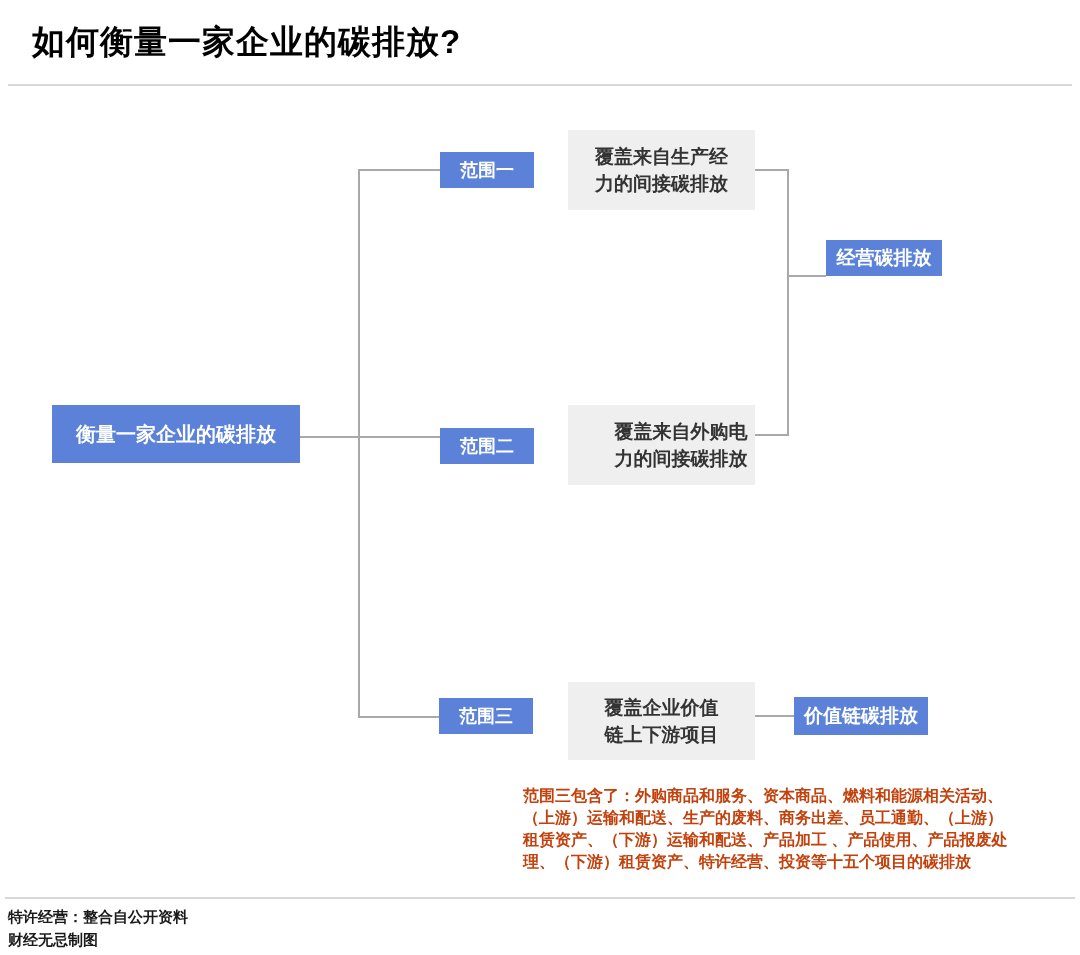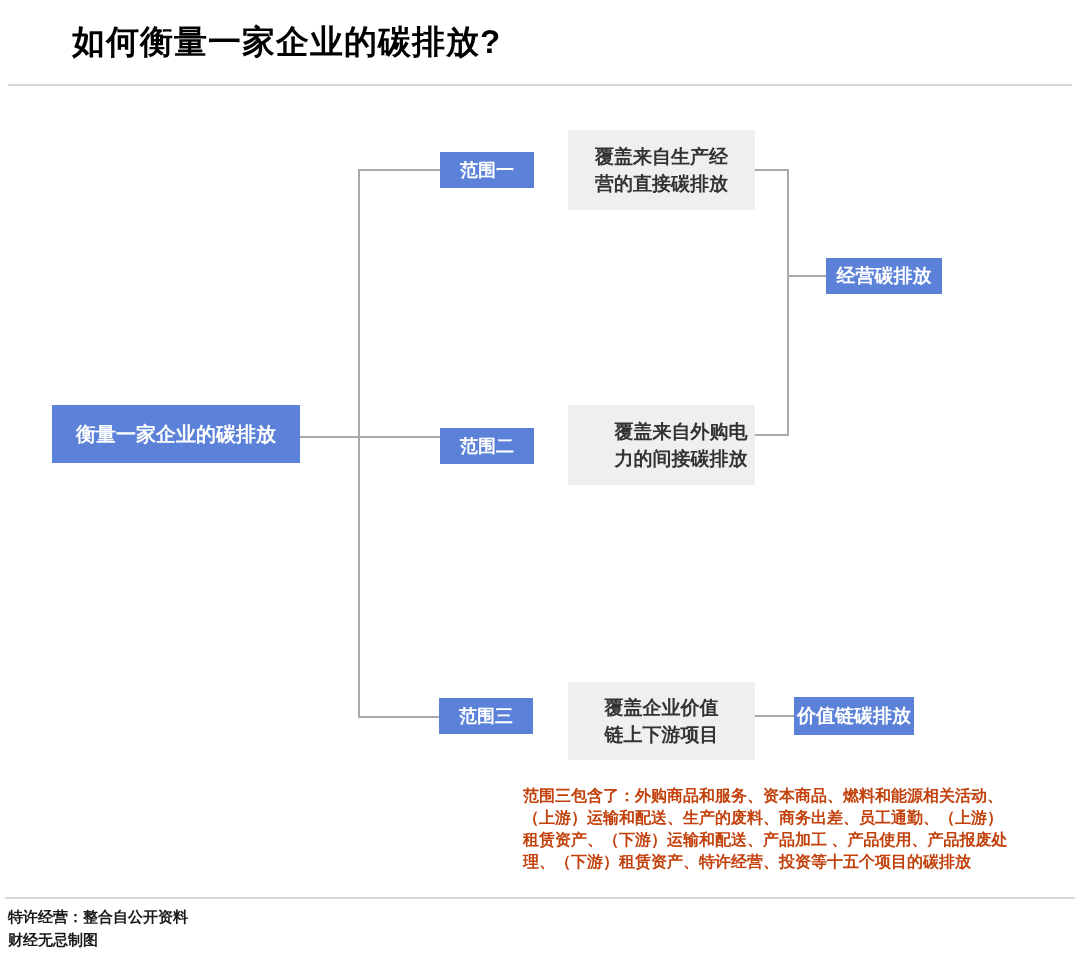--- a/index.html
+++ b/index.html
@@ -17,21 +17,20 @@
     background:#ffffff;
     overflow:hidden;
   }
   .page-title{
     position:absolute;
     left:32px; top:20px;
     font-size:33px;
     font-weight:bold;
     color:#000000;
     letter-spacing:1px;
-    margin-left:40px;
   }
   .rule{
     position:absolute;
     height:2px;
     background:#d8d8d8;
   }
   .rule-top{left:8px; width:1064px; top:84px;}
   .rule-bottom{left:5px; width:1070px; top:897px;}
 
   .node{
@@ -59,22 +58,22 @@
   .scope-box{width:94px; height:36px; font-size:18px;}
   .scope-1{left:440px; top:152px;}
   .scope-2{left:440px; top:428px;}
   .scope-3{left:439px; top:698px;}
 
   .desc-box{left:568px; width:187px; font-size:19px;}
   .desc-1{top:130px; height:80px;}
   .desc-2{top:405px; height:80px;padding-left:39px;}
   .desc-3{top:682px; height:78px;}
 
-  .outcome-1{left:826px; top:258px; width:116px; height:36px; font-size:19px;}
-  .outcome-2{left:794px; top:697px; width:120px; height:38px; font-size:19px;}
+  .outcome-1{left:826px; top:240px; width:116px; height:36px; font-size:19px;}
+  .outcome-2{left:794px; top:697px; width:134px; height:38px; font-size:19px;}
 
   .line{
     position:absolute;
     background:var(--linegray);
   }
   .line-root-h   {left:300px; top:436px; width:140px; height:2px;}
   .line-spine-v  {left:358px; top:169px; width:2px;  height:549px;}
   .line-branch1-h{left:358px; top:169px; width:82px;  height:2px;}
   .line-branch3-h{left:358px; top:716px; width:81px;  height:2px;}
 
@@ -130,21 +129,21 @@
   </div>
   <div class="node node-blue scope-box scope-2">
     <span>范围二</span>
   </div>
   <div class="node node-blue scope-box scope-3">
     <span>范围三</span>
   </div>
 
   <div class="node node-gray desc-box desc-1">
     <span>覆盖来自生产经
-营的直接碳排放</span>
+力的间接碳排放</span>
   </div>
   <div class="node node-gray desc-box desc-2">
     <span>覆盖来自外购电
 力的间接碳排放</span>
   </div>
   <div class="node node-gray desc-box desc-3">
     <span>覆盖企业价值
 链上下游项目</span>
   </div>
 

